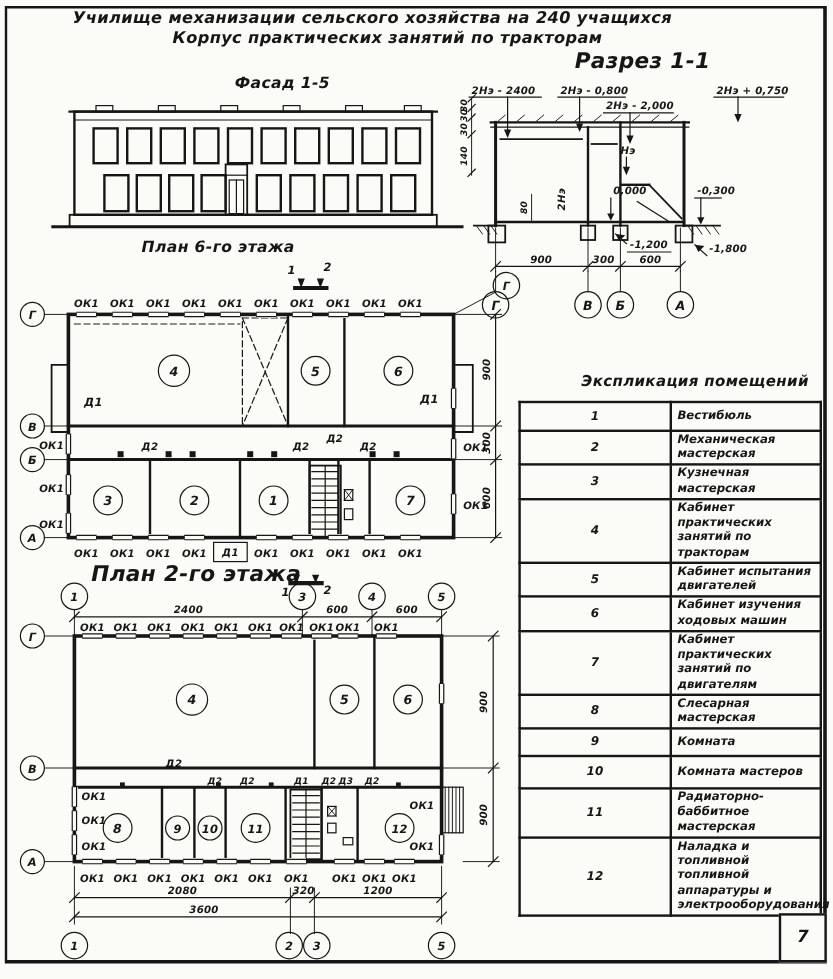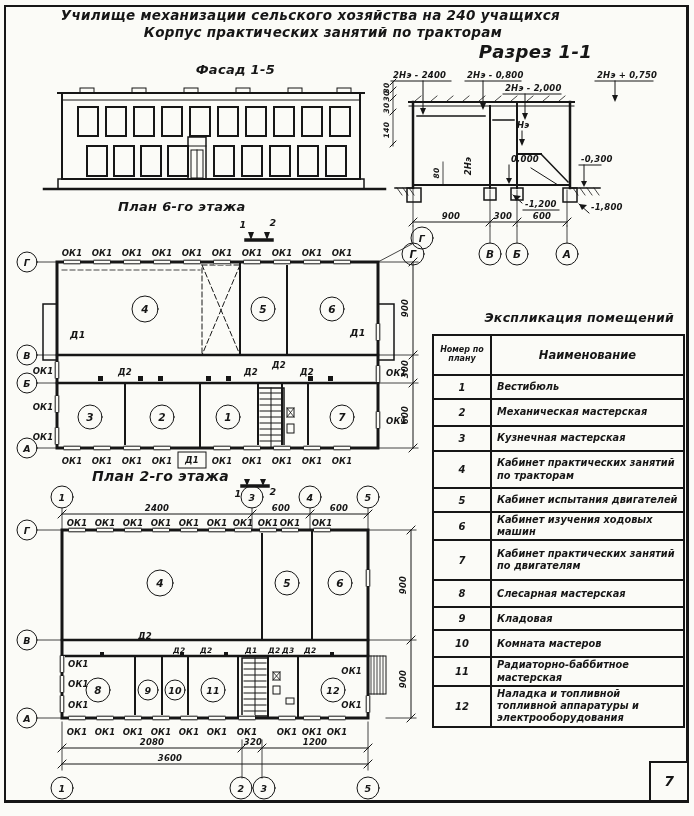--- a/index.html
+++ b/index.html
@@ -28,21 +28,21 @@
 <body>
 
 <div class="frame"></div>
 
 <div class="abs hand ctr" style="left:60px;top:7px;width:500px;font-size:13.5px">Училище механизации сельского хозяйства на 240 учащихся</div>
 <div class="abs hand ctr" style="left:62px;top:24px;width:440px;font-size:13.5px">Корпус практических занятий по тракторам</div>
 
 <div class="abs hand ctr" style="left:135px;top:62px;width:140px;font-size:13px">Фасад 1-5</div>
 <div class="abs hand ctr" style="left:452px;top:41px;width:140px;font-size:18px">Разрез 1-1</div>
 <div class="abs hand" style="left:118px;top:199px;font-size:13px">План 6-го этажа</div>
-<div class="abs hand" style="left:92px;top:468px;font-size:14px">План 2-го этажа</div>
+<div class="abs hand" style="left:76px;top:468px;font-size:18px">План 2-го этажа</div>
 <div class="abs hand ctr" style="left:434px;top:310px;width:240px;font-size:12.5px">Экспликация помещений</div>
 
 <svg width="345" height="122" viewBox="0 0 345 122" style="left:42px;top:80px">
   <g>
     <path d="M2,109 H343" class="w25"></path>
     <rect x="16" y="99" width="306" height="10" class="w15"></rect>
     <rect x="20" y="13" width="298" height="86" class="w2"></rect>
     <path d="M16,13 H322" class="w2"></path>
     <path d="M20,20 H318" class="w1"></path>
     <rect x="38" y="8" width="14" height="5" class="w1"></rect>
@@ -521,24 +521,20 @@
     <path d="M358,52 H406 M358,162 H406 M376,240 H406" class="w08"></path>
     <path d="M401,52 V240" class="w1"></path>
     <path d="M397,56 l8,-8 M397,166 l8,-8 M397,244 l8,-8" class="w1"></path>
     <text class="s8" transform="rotate(-90 396 107)" x="396" y="107" text-anchor="middle">900</text>
     <text class="s8" transform="rotate(-90 396 201)" x="396" y="201" text-anchor="middle">900</text>
   </g>
 </svg>
 
 <table class="exp">
   <tbody>
-      <tr style="height:40px">
-    <th class="num">Номер по плану</th>
-    <th class="name">Наименование</th>
-  </tr>
   <tr style="height:24px">
         <td class="num">1</td>
         <td class="name">Вестибюль</td>
       </tr>
   <tr style="height:27px">
         <td class="num">2</td>
         <td class="name">Механическая мастерская</td>
       </tr>
   <tr style="height:25px">
         <td class="num">3</td>
@@ -559,21 +555,21 @@
   <tr style="height:40px">
         <td class="num">7</td>
         <td class="name">Кабинет практических занятий по двигателям</td>
       </tr>
   <tr style="height:27px">
         <td class="num">8</td>
         <td class="name">Слесарная мастерская</td>
       </tr>
   <tr style="height:23px">
         <td class="num">9</td>
-        <td class="name">Кладовая</td>
+        <td class="name">Комната</td>
       </tr>
   <tr style="height:27px">
         <td class="num">10</td>
         <td class="name">Комната мастеров</td>
       </tr>
   <tr style="height:23px">
         <td class="num">11</td>
         <td class="name">Радиаторно-баббитное мастерская</td>
       </tr>
   <tr style="height:40px">

